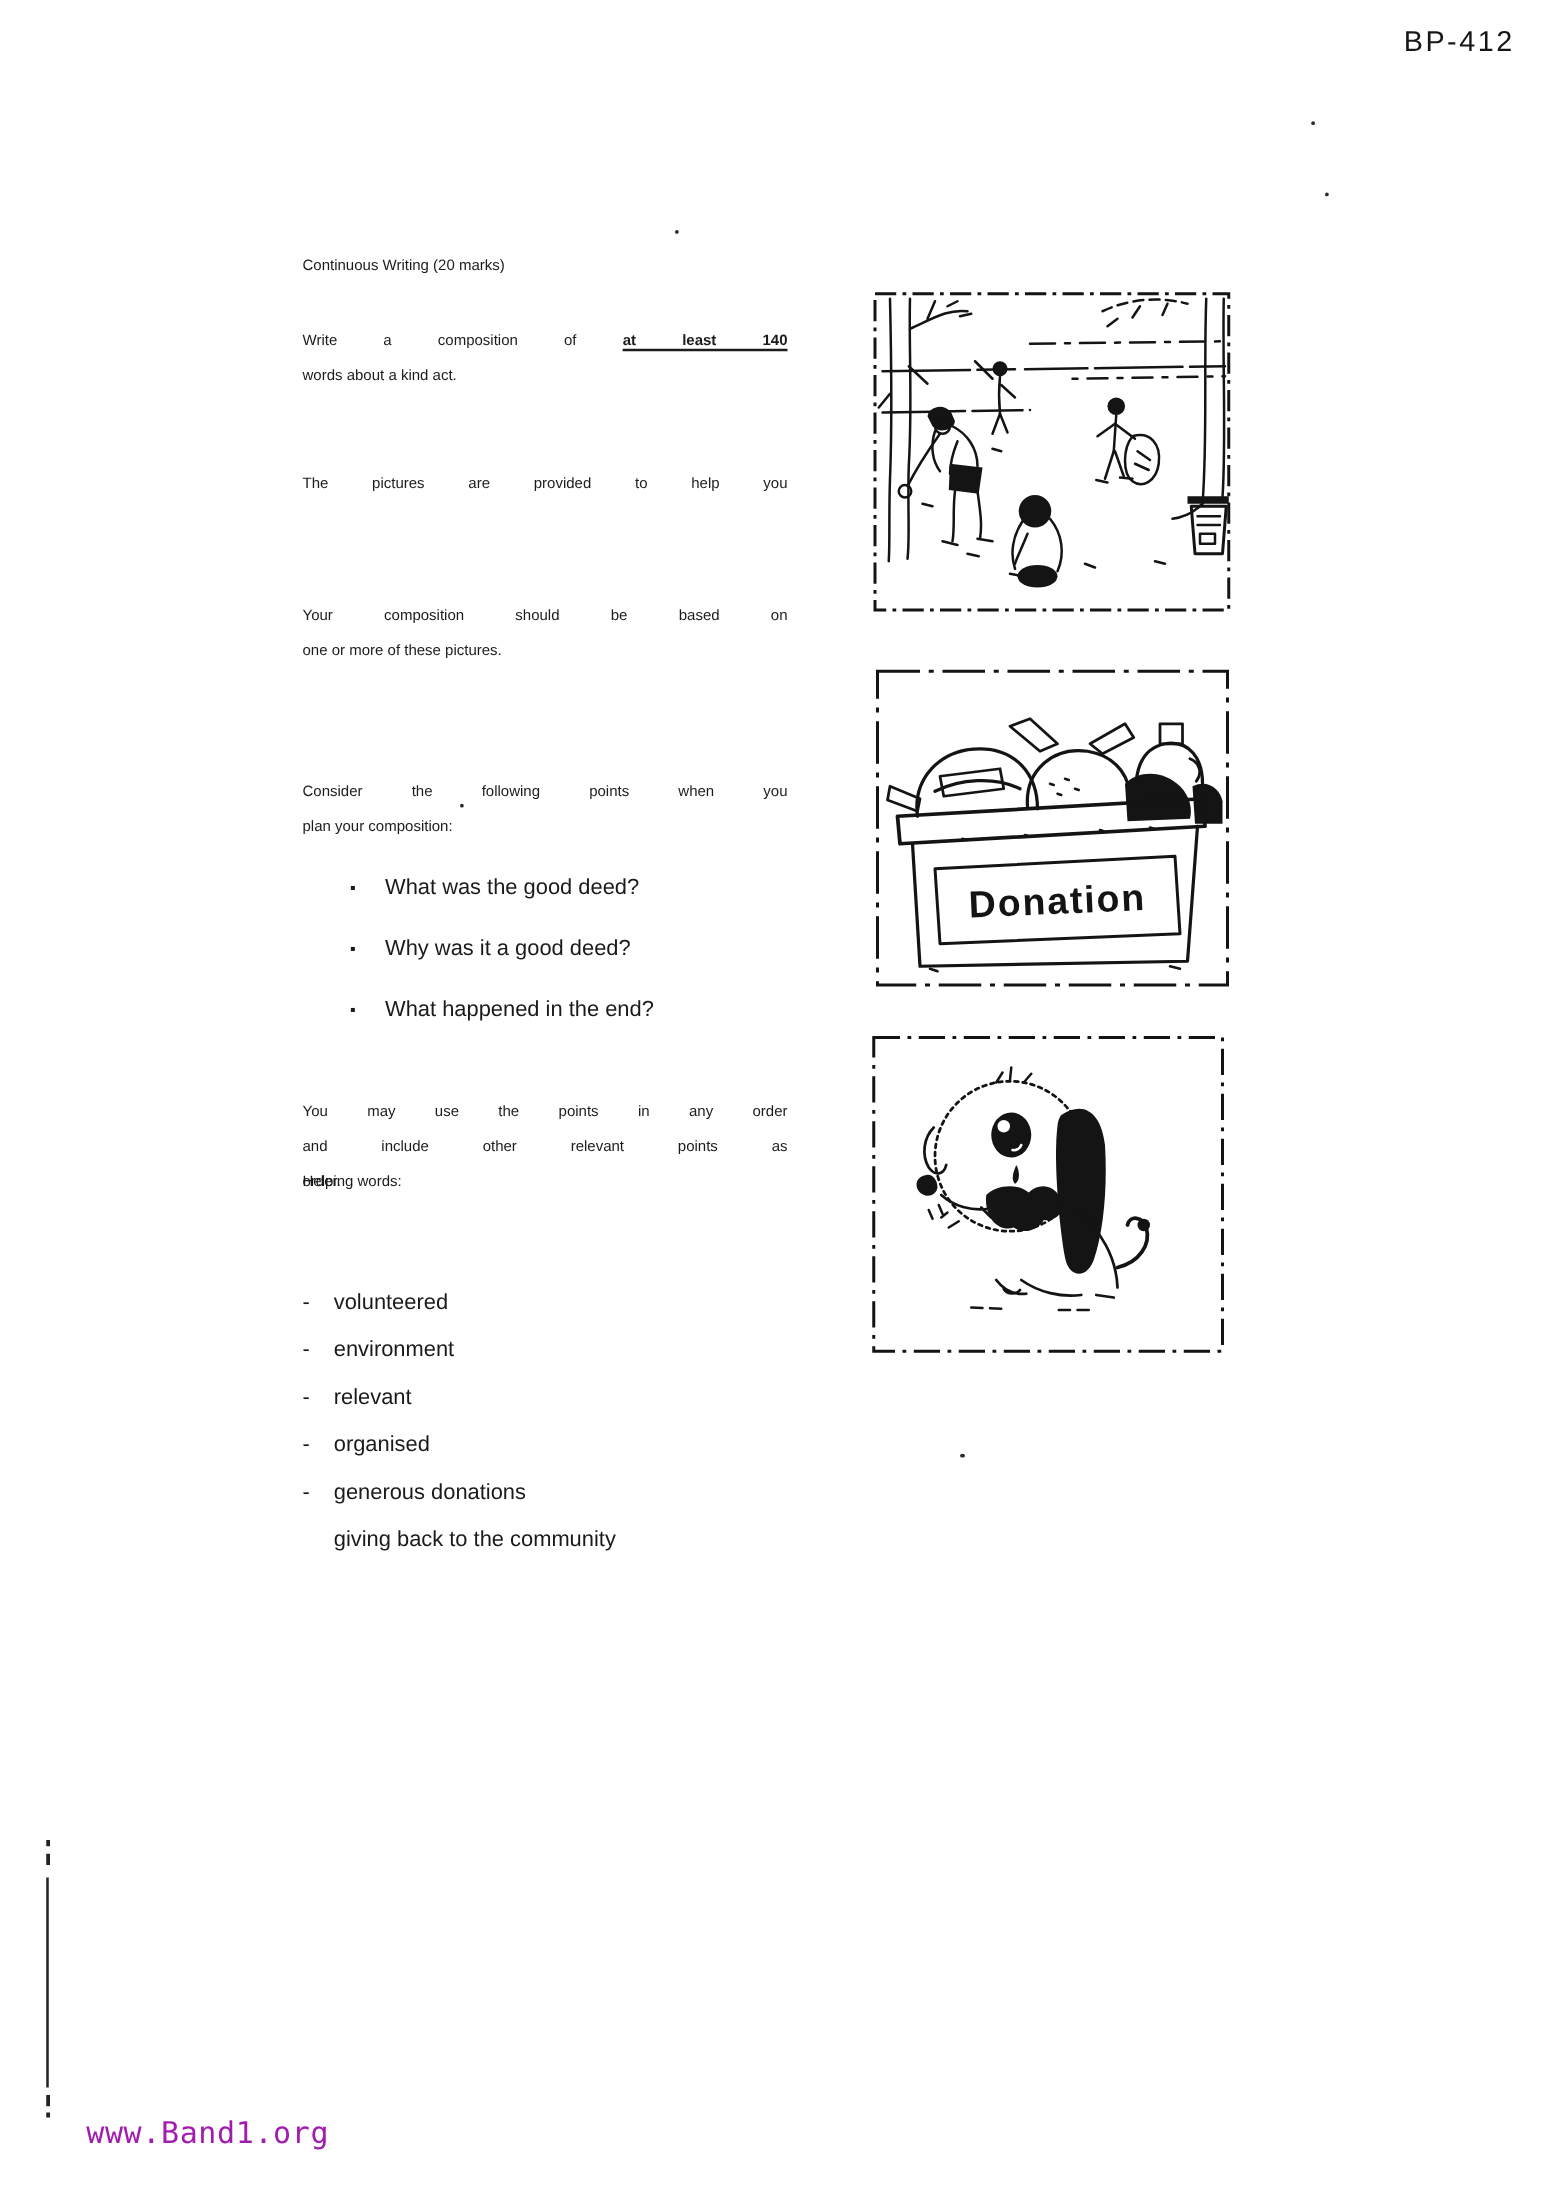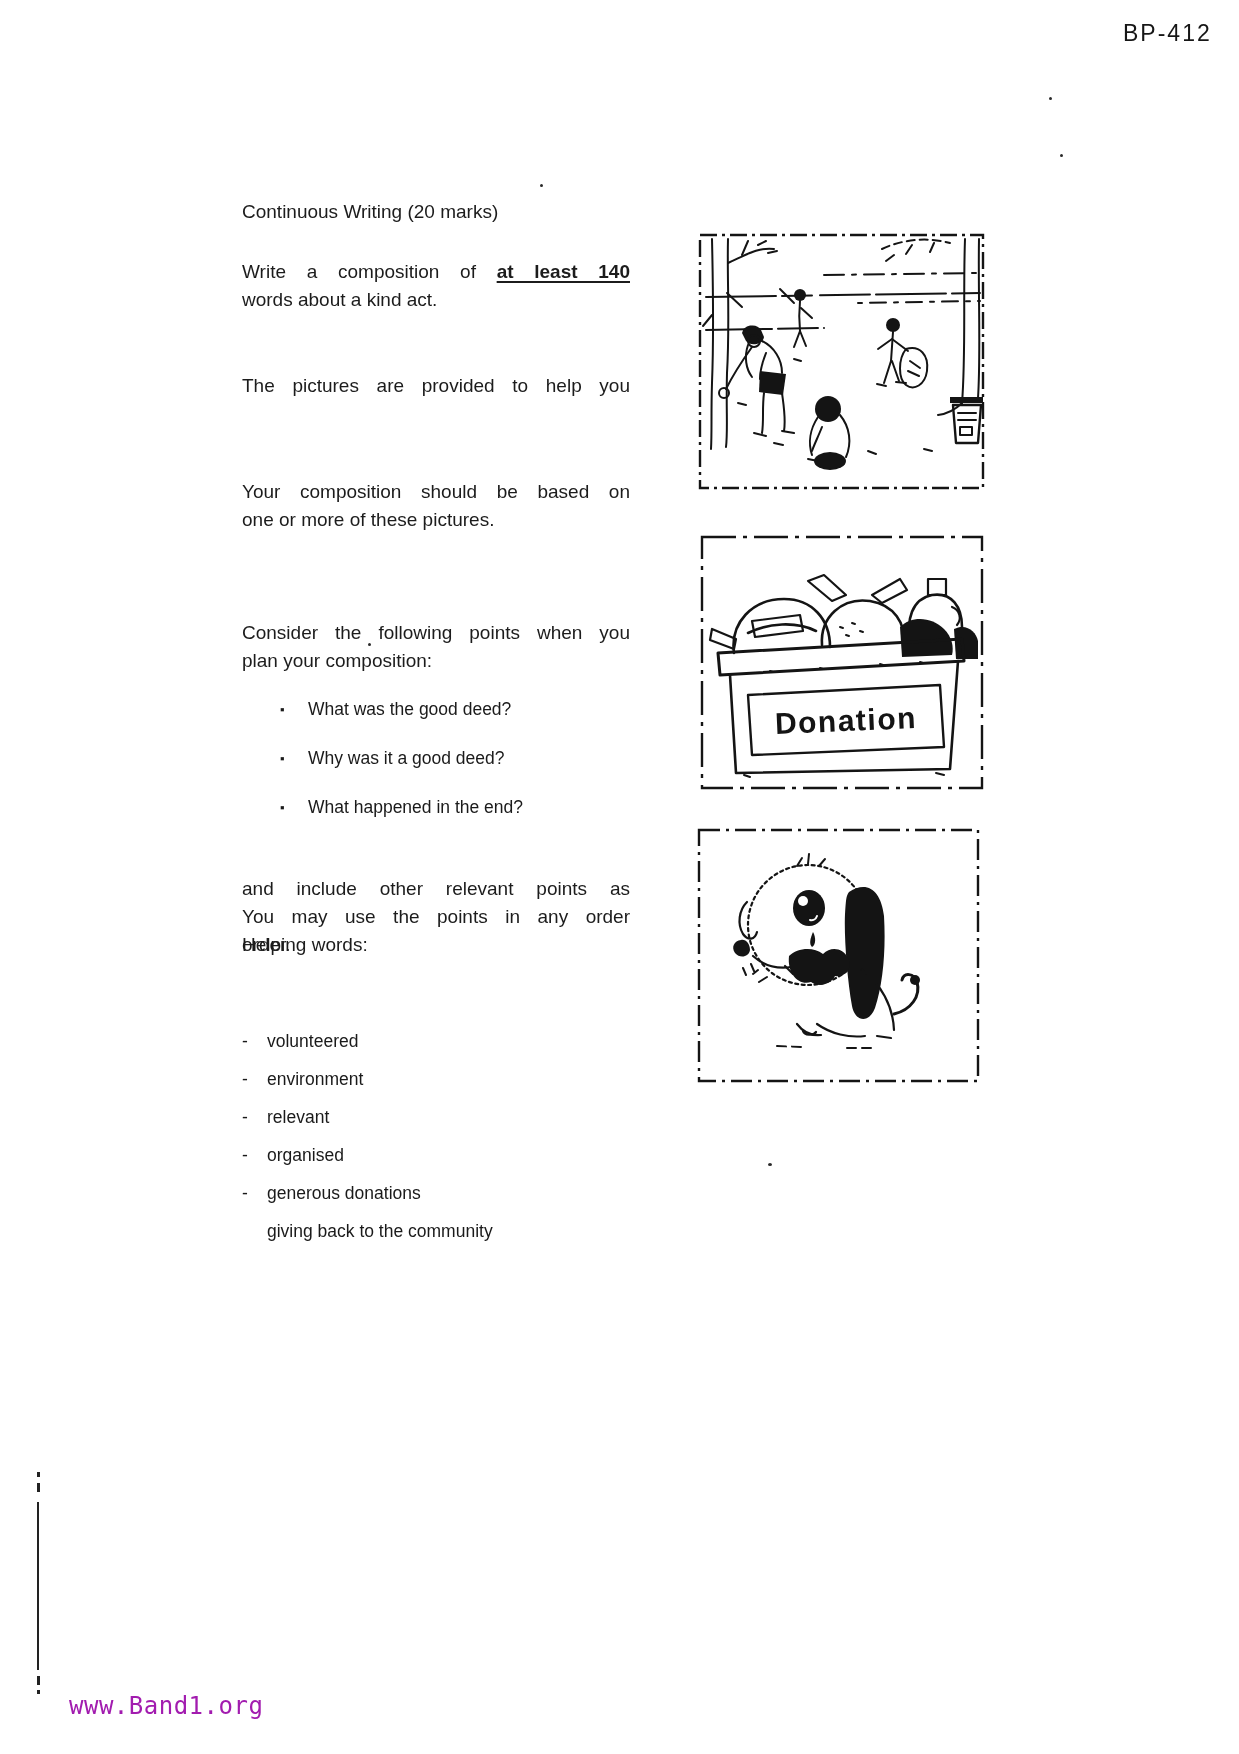--- a/index.html
+++ b/index.html
@@ -9,21 +9,21 @@
     background:#ffffff;
     font-family:"Liberation Sans", sans-serif;
     color:#1a1a1a;
     overflow:hidden;
     margin-left:20px;
   }
   .doc-code {
     position:absolute; left:1103px; top:20px;
     font-size:23px; letter-spacing:2px; color:#161616;
   }
-  .tblock { position:absolute; left:222px; width:388px; font-size:19px; line-height:28px; color:#1c1c1c; }
+  .tblock { position:absolute; left:222px; width:388px; font-size:12px; line-height:28px; color:#1c1c1c; }
   .title { top:198px; }
   .tline { display:block; text-align:justify; text-align-last:justify; }
   .tline.last { text-align:left; text-align-last:left; }
   .emph { font-weight:bold; text-decoration:underline; text-decoration-thickness:1.5px; text-underline-offset:3px; }
   .p1 { top:258px; }
   .p2 { top:372px; }
   .p3 { top:478px; }
   .p4 { top:619px; }
   .p5 { top:875px; }
   .helping { top:931px; }
@@ -74,22 +74,22 @@
     <span class="tline last">plan your composition:</span>
   </div>
 
   <ul class="bullets">
     <li><span class="bullet-glyph">▪</span><span>What was the good deed?</span></li>
     <li><span class="bullet-glyph">▪</span><span>Why was it a good deed?</span></li>
     <li><span class="bullet-glyph">▪</span><span>What happened in the end?</span></li>
   </ul>
 
   <div class="tblock p5">
+    <span class="tline">You may use the points in any order</span>
     <span class="tline">and include other relevant points as</span>
-    <span class="tline">You may use the points in any order</span>
     <span class="tline last">order.</span>
   </div>
 
   <div class="tblock helping">Helping words:</div>
 
   <ul class="words">
     <li><span class="dash-glyph">-</span><span>volunteered</span></li>
     <li><span class="dash-glyph">-</span><span>environment</span></li>
     <li><span class="dash-glyph">-</span><span>relevant</span></li>
     <li><span class="dash-glyph">-</span><span>organised</span></li>

